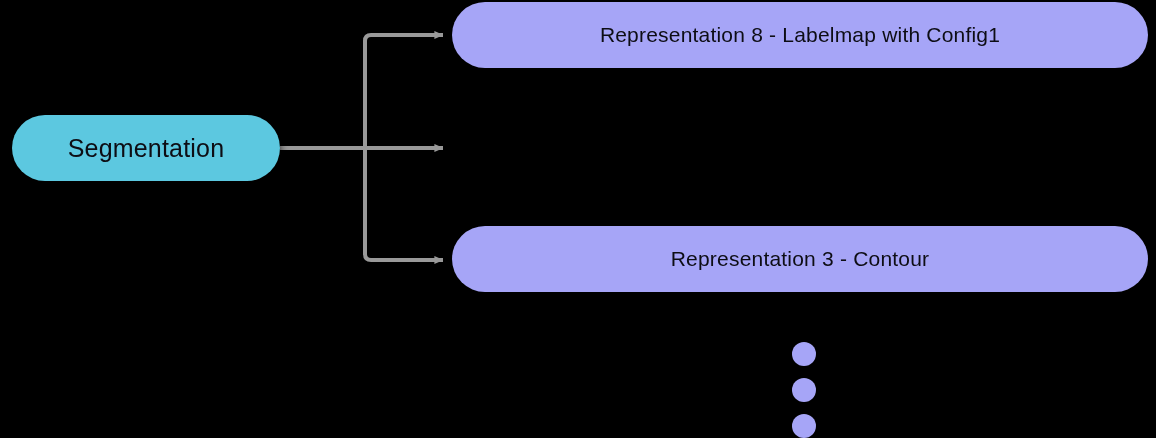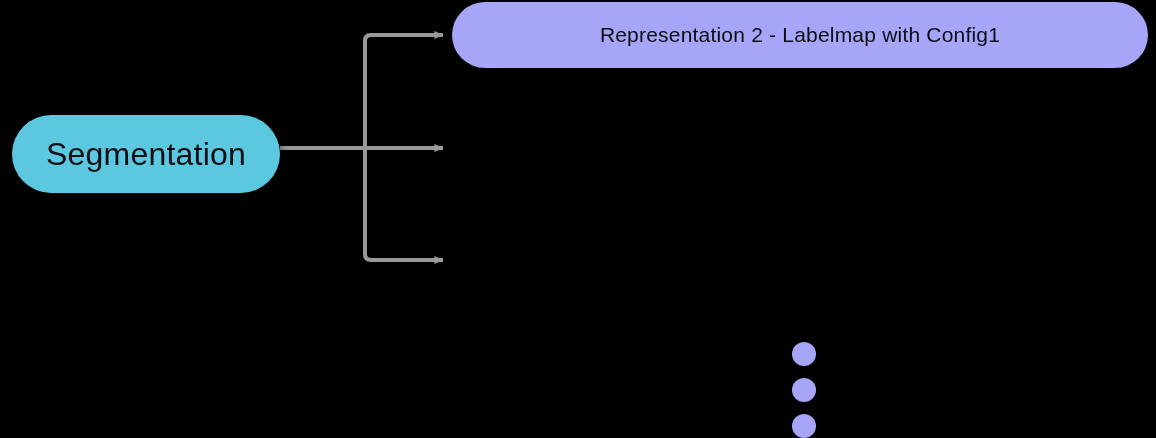--- a/index.html
+++ b/index.html
@@ -26,23 +26,23 @@
     box-sizing: border-box;
     color: #0d0d14;
     letter-spacing: 0.2px;
     white-space: nowrap;
     box-shadow: 0 5px 9px rgba(0,0,0,0.85);
   }
   .node-source {
     left: 12px;
     top: 115px;
     width: 268px;
-    height: 78px;
+    height: 66px;
     background: #5CC8E0;
-    font-size: 32px;
+    font-size: 25px;
   }
   .node-rep {
     left: 452px;
     width: 696px;
     height: 66px;
     background: #A6A5F7;
     font-size: 21px;
   }
   #rep1 { top: 2px; }
   #rep2 { top: 114px; }
@@ -94,24 +94,27 @@
     <path d="M365,148 L443,148" stroke="#999999" stroke-width="4" fill="none" marker-end="url(#arrowhead)"></path>
 
     <path d="M365,148 L365,254 Q365,260 371,260 L443,260" stroke="#999999" stroke-width="4" fill="none" marker-end="url(#arrowhead)"></path>
   </svg>
 
   <div class="node node-source" id="segmentation">
     <span>Segmentation</span>
   </div>
 
   <div class="node node-rep" id="rep1">
-    <span>Representation 2 - Labelmap with Config1</span>
+    <span>Representation 8 - Labelmap with Config1</span>
   </div>
 
 
+  <div class="node node-rep" id="rep3">
+    <span>Representation 3 - Contour</span>
+  </div>
 
   <div class="dots">
     <div class="dot"></div>
     <div class="dot"></div>
     <div class="dot"></div>
   </div>
 
 </div>
 
 </body></html>

